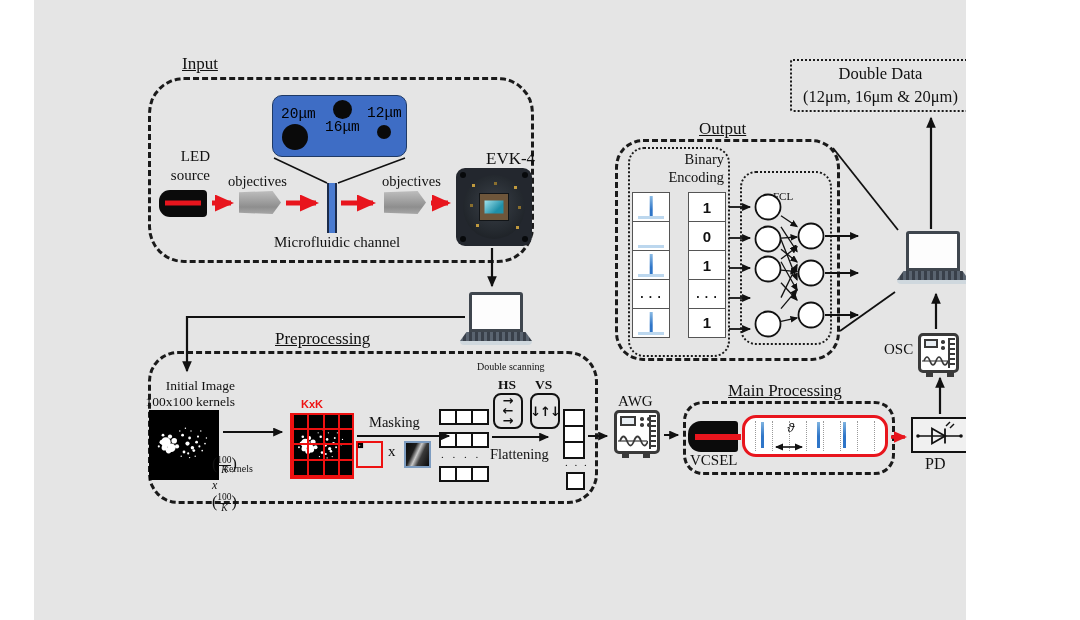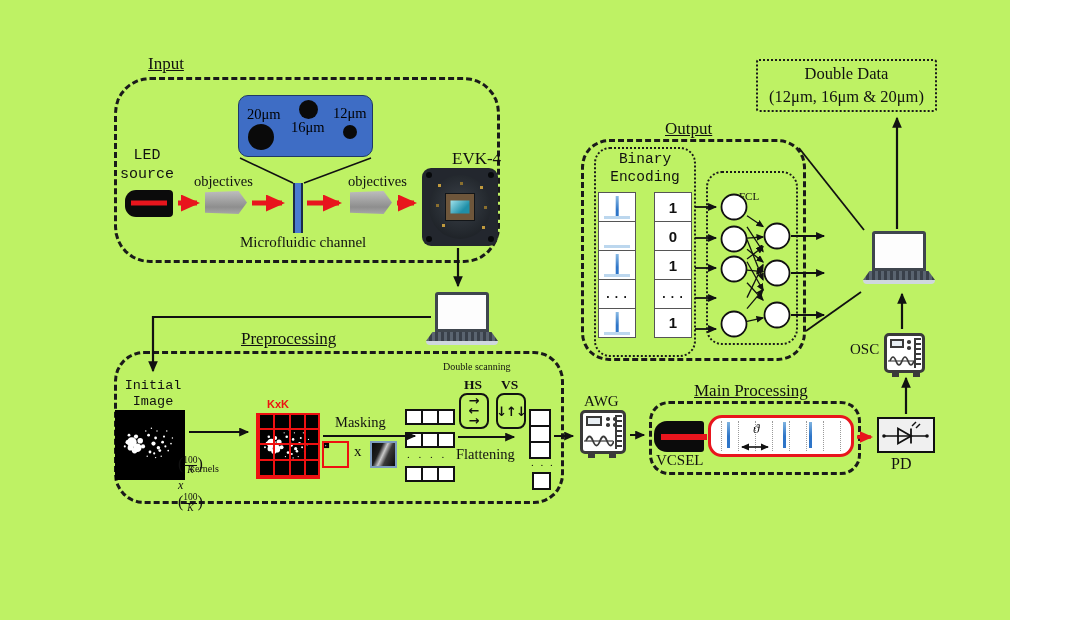--- a/index.html
+++ b/index.html
@@ -1,22 +1,22 @@
 <!DOCTYPE html>
 <html><head>
 <meta charset="utf-8">
 <style>
   * { box-sizing: border-box; margin: 0; padding: 0; }
   body { background: #ffffff; }
-  #canvas { position: relative; width: 1010px; height: 620px; background: #bef264;
-            font-family: "Liberation Serif", serif; color: #111; overflow: hidden; }
-  .abs { position: absolute; }
+  #canvas { position: relative; width: 932px; height: 620px; background: #e5e5e5;
+            font-family: "Liberation Serif", serif; color: #111; overflow: hidden; margin-left: 34px; }
+  .abs { position: absolute; font-family: Liberation Mono, monospace; }
   .lbl { position: absolute; white-space: pre-line; color: #111; }
   .u { text-decoration: underline; }
-  .ctr { text-align: center; font-family: Liberation Mono, monospace; }
+  .ctr { text-align: right; }
 
   
   .panel { position: absolute; border: 3px dashed #1a1a1a; border-radius: 30px; }
   #inputPanel { left: 114px; top: 77px;  width: 386px; height: 186px; border-radius: 36px; }
   #prePanel   { left: 114px; top: 351px; width: 450px; height: 153px; }
   #mainPanel  { left: 649px; top: 401px; width: 212px; height: 74px; border-radius: 20px; }
   #outPanel   { left: 581px; top: 139px; width: 225px; height: 222px; border-radius: 28px; }
   .dottedBox { position: absolute; border: 2.5px dotted #1a1a1a; }
   #beBox  { left: 594px; top: 147px; width: 102px; height: 210px; border-radius: 16px; }
   #fclBox { left: 706px; top: 171px; width: 92px;  height: 174px; border-radius: 16px; }

